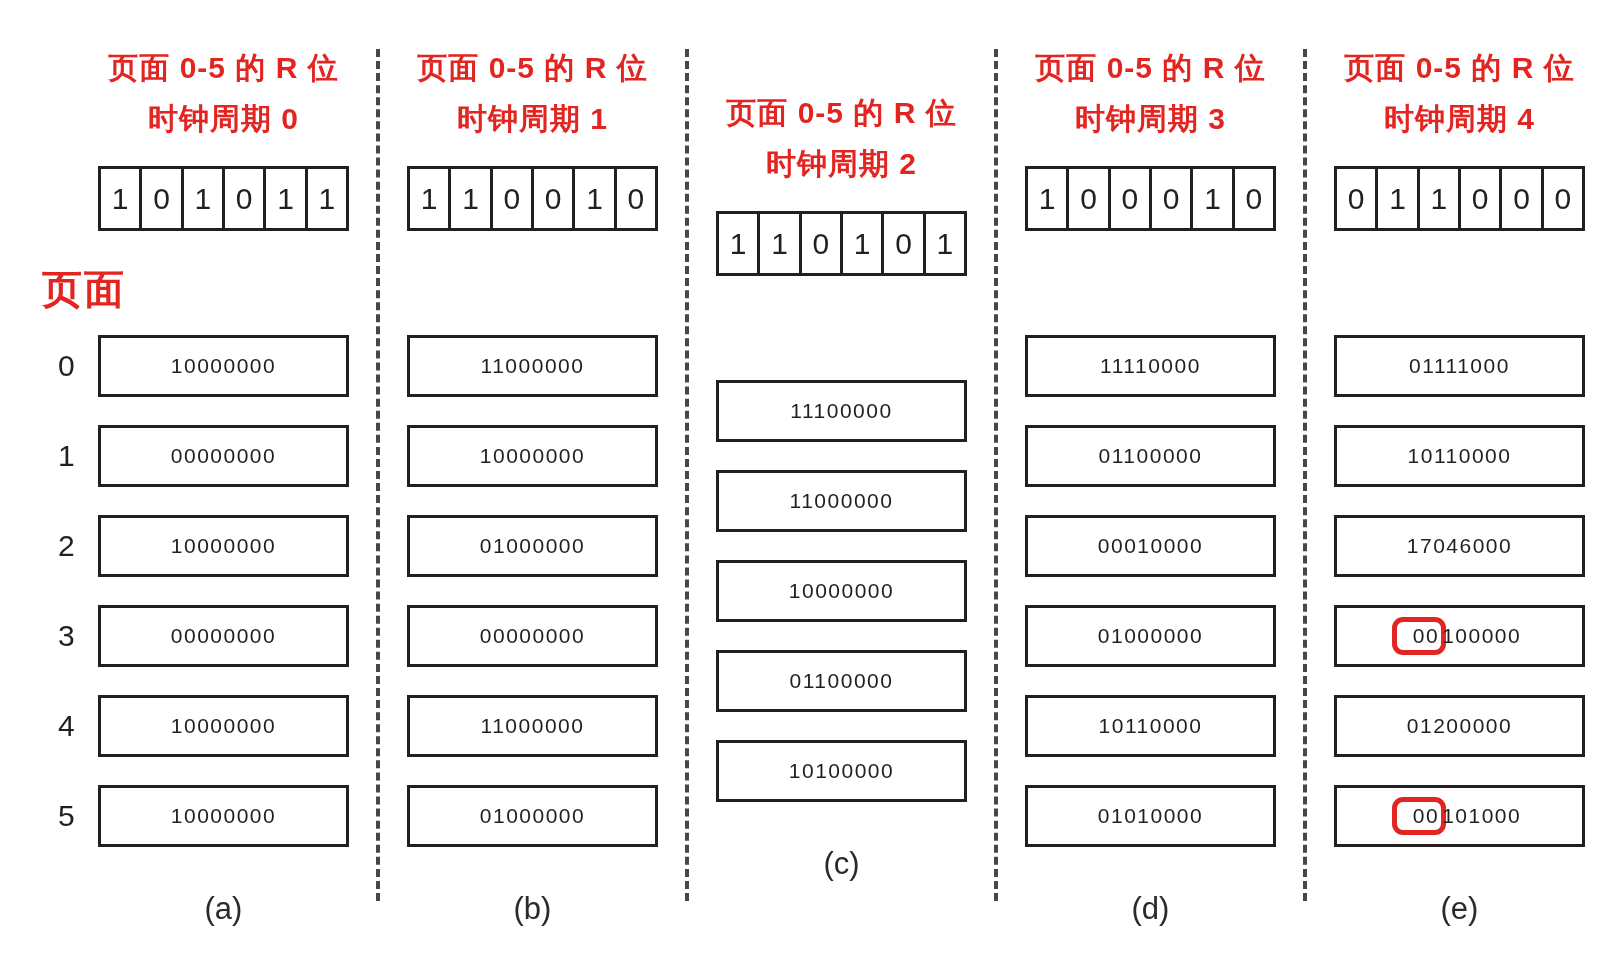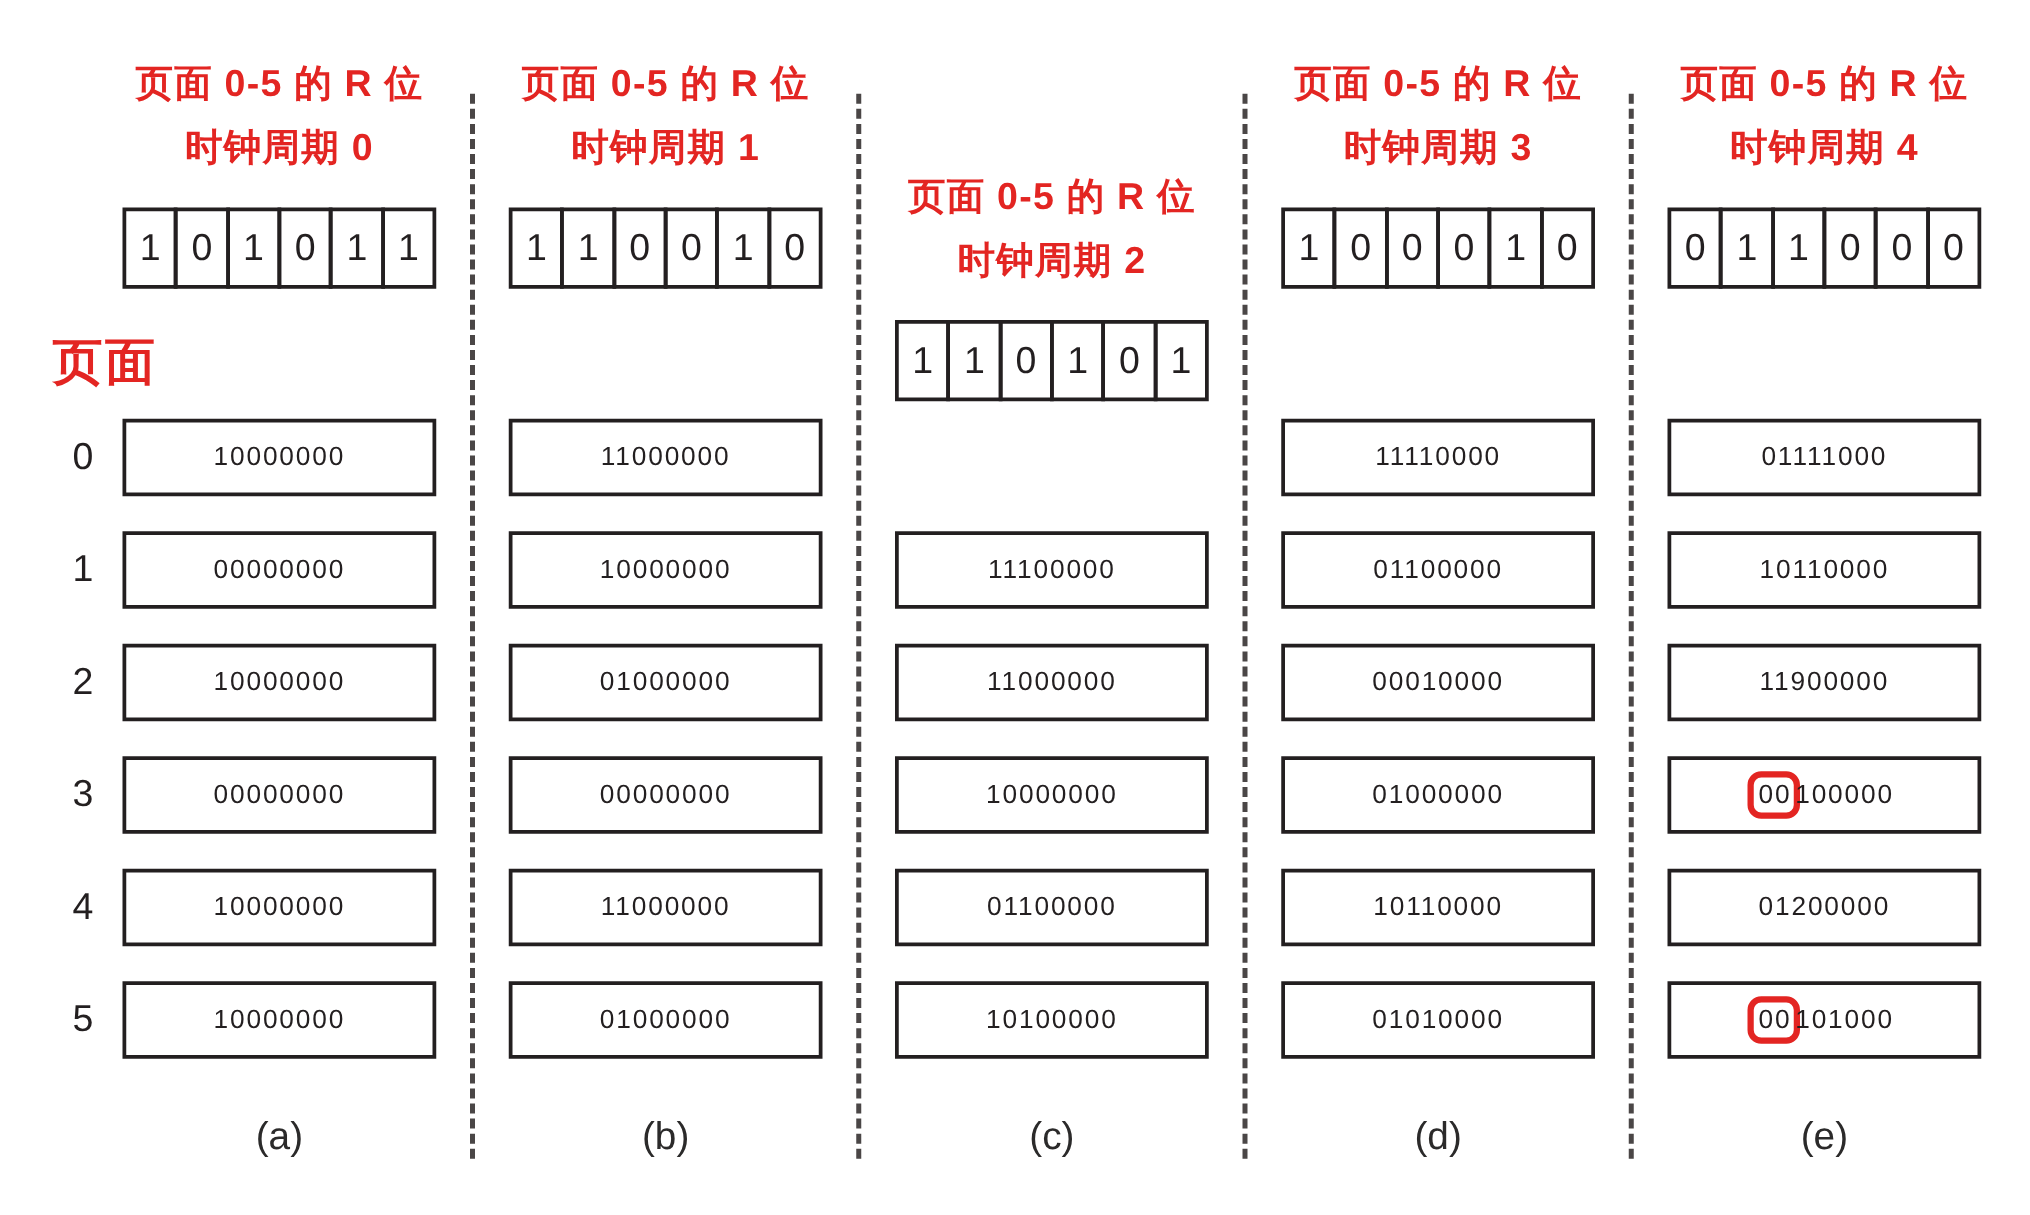--- a/index.html
+++ b/index.html
@@ -19,21 +19,21 @@
     font-size: 40px;
     font-weight: bold;
     color: var(--red, #e32522);
     letter-spacing: 2px;
   }
   .columns {
     position: absolute;
     left: 98px;
     top: 0;
     display: flex;
-    align-items: flex-end;
+    align-items: center;
   }
   .col {
     width: 251px;
     display: flex;
     flex-direction: column;
     align-items: center;
   }
   .sep {
     width: 0;
     height: 852px;
@@ -94,21 +94,21 @@
     position: absolute;
     left: -40px;
     top: 50%;
     transform: translateY(-50%);
     font-size: 30px;
   }
   .hl-ring {
     display: inline-block;
     border: 5px solid var(--red, #e32522);
     border-radius: 11px;
-    padding: 2px 2px 2px 4px;
+    padding: 2px 2px 2px 16px;
     margin: -9px -4px -9px -6px;
     line-height: normal;
   }
   .col-label {
     margin-top: 44px;
     font-size: 31px;
     color: #2b2a2a;
   }
 </style>
 </head>
@@ -278,21 +278,21 @@
           <div class="rbit">0</div>
         </div>
         <div class="rows">
           <div class="row">
             <div class="counter-box">01111000</div>
           </div>
           <div class="row">
             <div class="counter-box">10110000</div>
           </div>
           <div class="row">
-            <div class="counter-box">11900000</div>
+            <div class="counter-box">17046000</div>
           </div>
           <div class="row">
             <div class="counter-box"><span class="hl-ring">00</span>100000</div>
           </div>
           <div class="row">
             <div class="counter-box">01200000</div>
           </div>
           <div class="row">
             <div class="counter-box"><span class="hl-ring">00</span>101000</div>
           </div>

